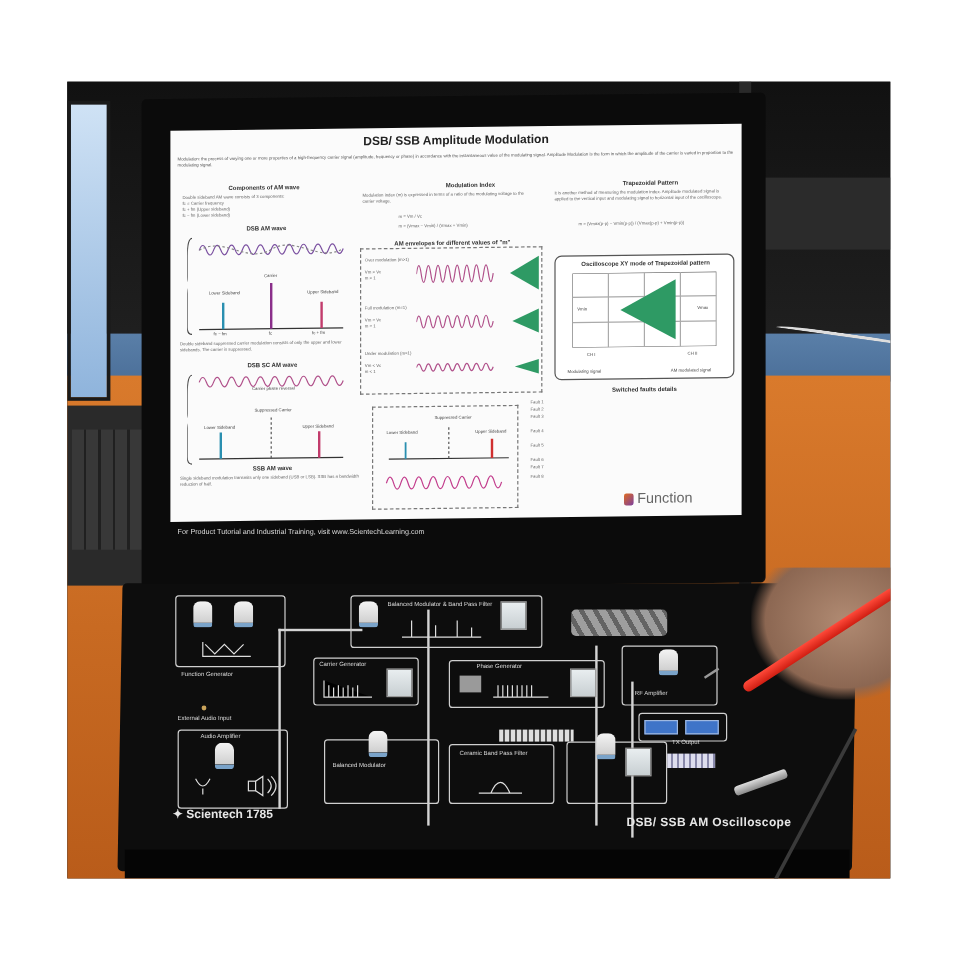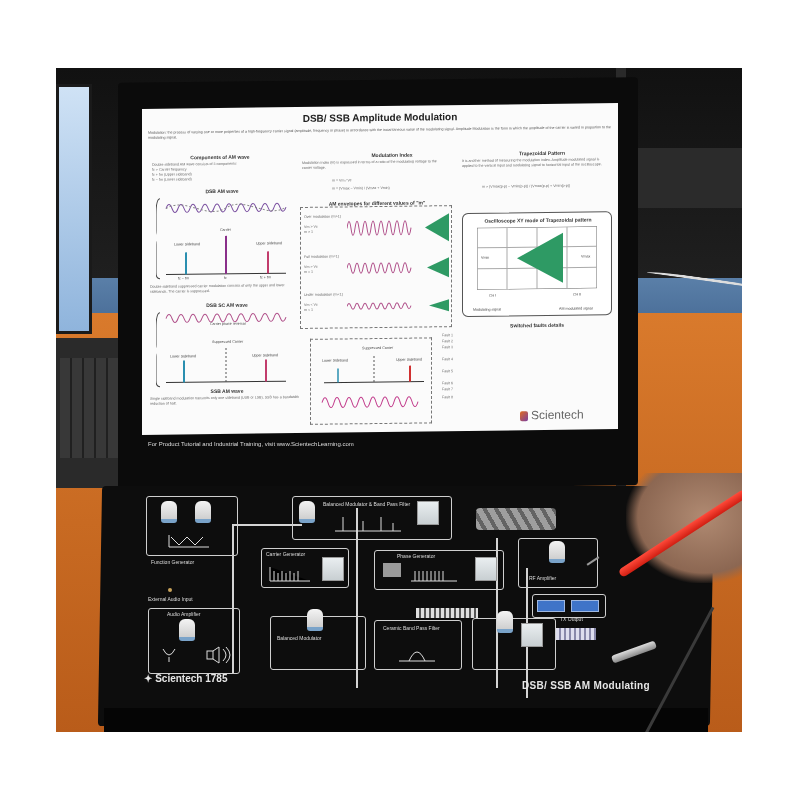--- a/index.html
+++ b/index.html
@@ -185,21 +185,21 @@
     <div class="p-t" style="left:300px;top:228px;">Fault 1</div>
     <div class="p-t" style="left:300px;top:234px;">Fault 2</div>
     <div class="p-t" style="left:300px;top:240px;">Fault 3</div>
     <div class="p-t" style="left:300px;top:252px;">Fault 4</div>
     <div class="p-t" style="left:300px;top:264px;">Fault 5</div>
     <div class="p-t" style="left:300px;top:276px;">Fault 6</div>
     <div class="p-t" style="left:300px;top:282px;">Fault 7</div>
     <div class="p-t" style="left:300px;top:290px;">Fault 8</div>
 
     <div class="brand" style="left:378px;top:304px;">
-      <span class="brand-mark"></span><span>Scientech</span>
+      <span class="brand-mark"></span><span>Function</span>
     </div>
   </div>
   <div class="poster-footer">For Product Tutorial and Industrial Training, visit www.ScientechLearning.com</div>
 
   <div class="board"></div>
   <div class="board-edge"></div>
 
   <div class="trace" style="left:176px;top:456px;width:2px;height:150px;"></div>
   <div class="trace" style="left:176px;top:456px;width:70px;height:2px;"></div>
   <div class="trace" style="left:300px;top:440px;width:2px;height:180px;"></div>
@@ -285,20 +285,20 @@
 
   <div class="blk" style="left:416px;top:550px;width:84px;height:52px;">
     <div class="knob" style="left:24px;top:-8px;"></div>
     <div class="pot-cube" style="left:48px;top:4px;"></div>
   </div>
 
   <div class="blk-label" style="left:504px;top:548px;">TX Output</div>
   <div style="position:absolute;left:500px;top:560px;width:40px;height:12px;background:repeating-linear-gradient(90deg,#dde 0 3px,#88a 3px 5px);"></div>
 
   <div class="board-brand"><span>✦ </span><span>Scientech 1785</span></div>
-  <div class="board-title">DSB/ SSB AM Modulating</div>
+  <div class="board-title">DSB/ SSB AM Oscilloscope</div>
 
   <div class="hand"></div>
   <div class="probe"></div>
   <div class="probe-tip"></div>
   <div class="lead"></div>
   <div class="clip"></div>
 </div>
 
 </body></html>

